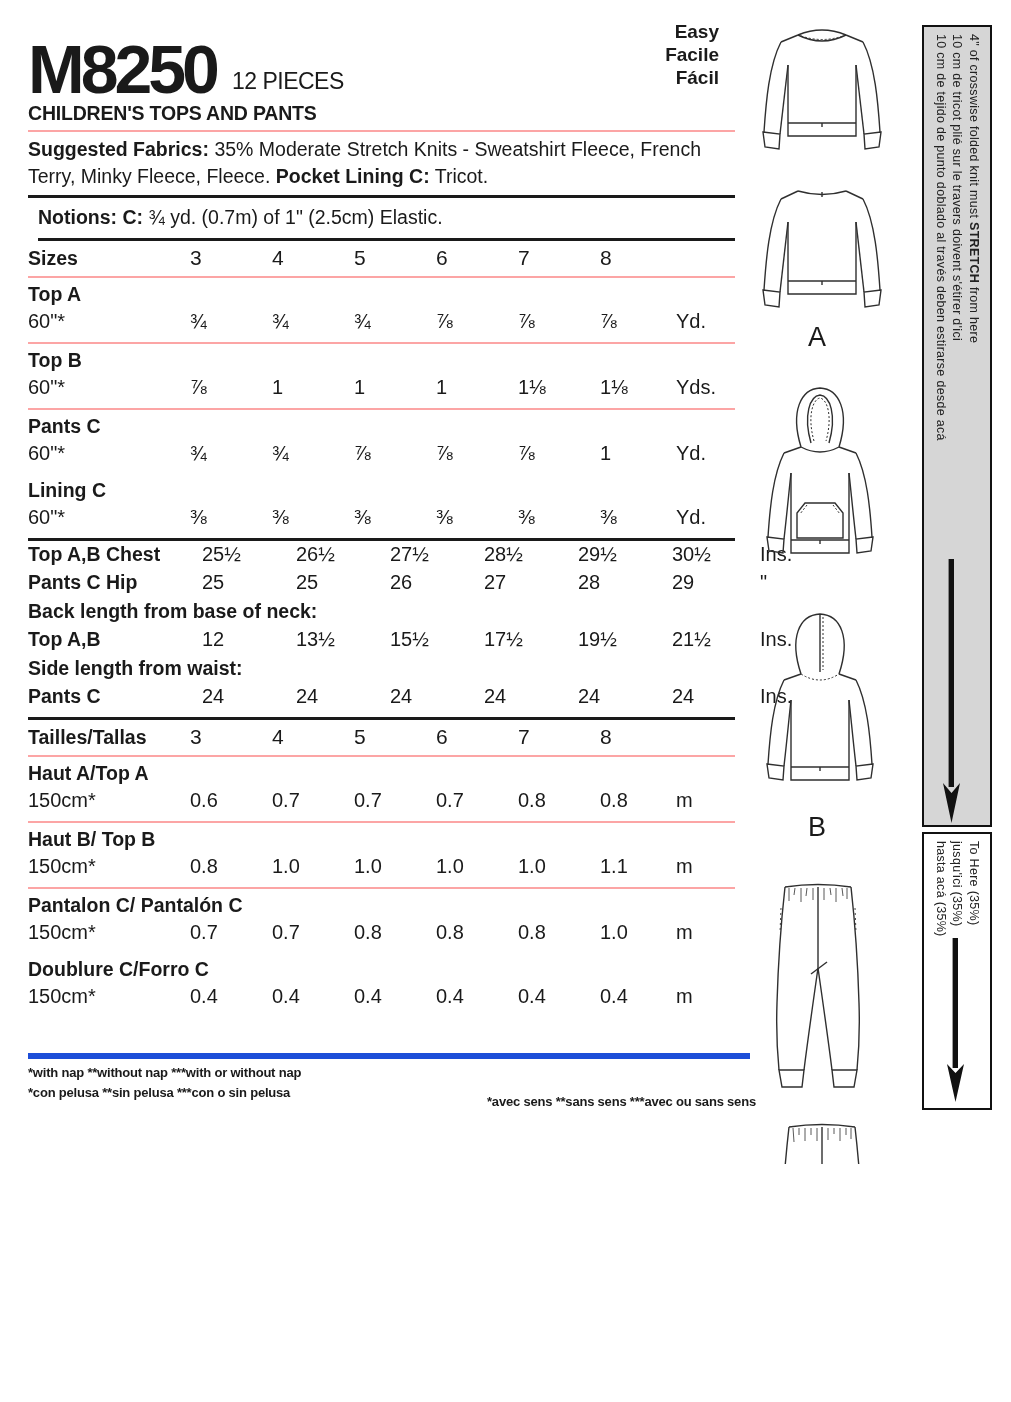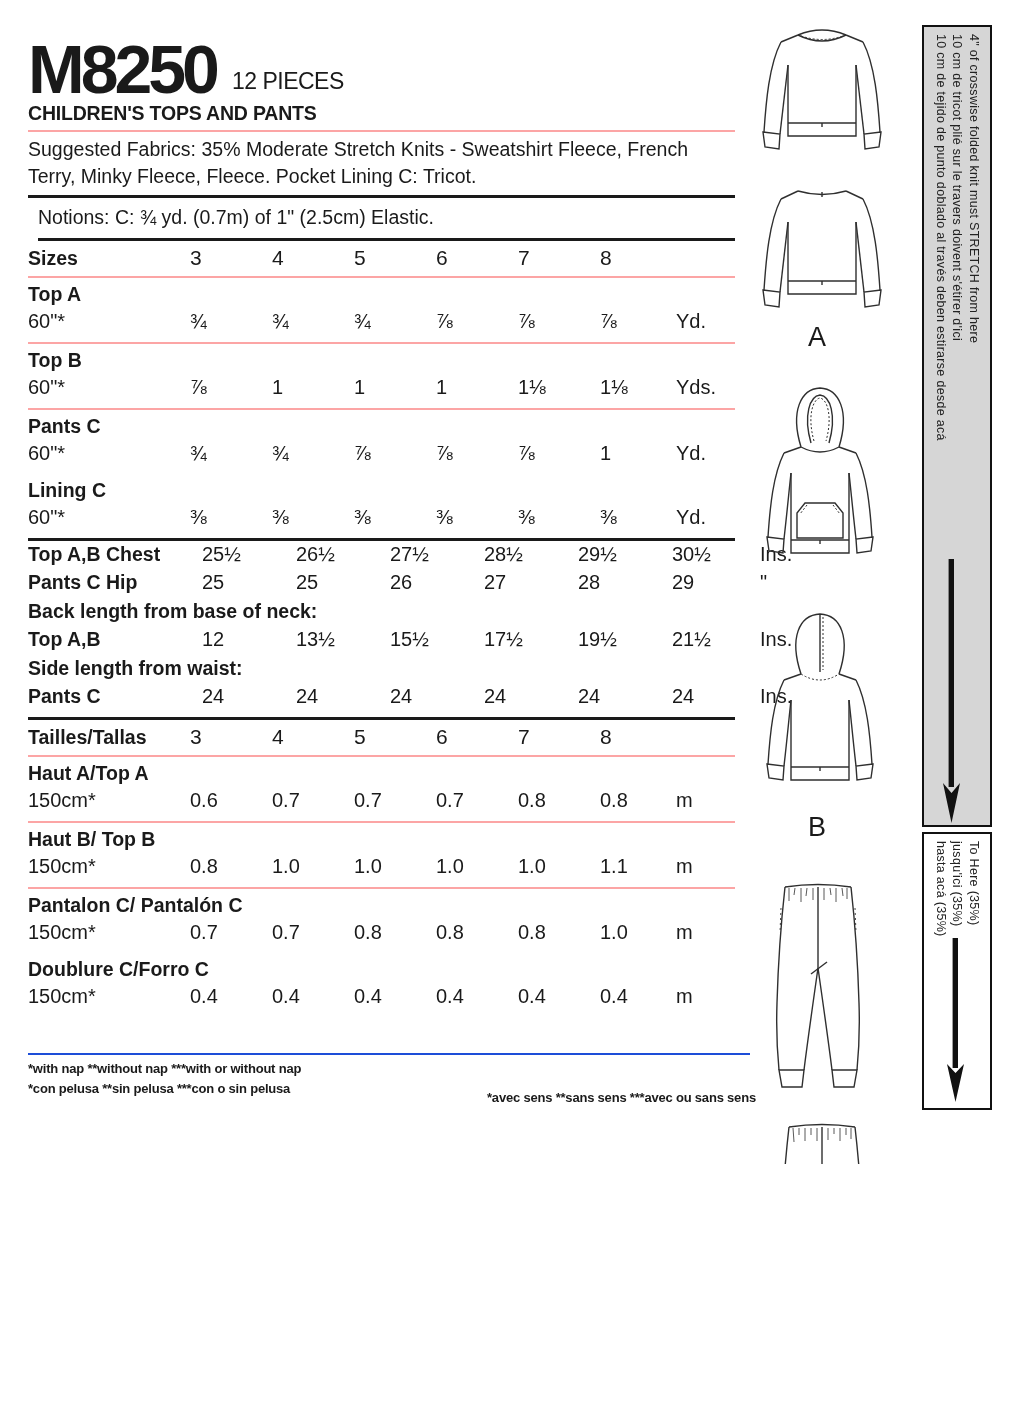--- a/index.html
+++ b/index.html
@@ -9,32 +9,32 @@
   .header{display:flex;justify-content:space-between;height:86px;}
   .header-left{display:flex;align-items:flex-end;}
   .pattern-number{font-size:68px;font-weight:bold;letter-spacing:-4px;line-height:.95;}
   .pieces{font-size:23px;letter-spacing:-.5px;margin:0 0 7px 16px;}
   .difficulty{font-size:19px;font-weight:bold;text-align:right;line-height:1.22;padding:4px 16px 0 0;}
   .title{font-size:19.5px;font-weight:bold;letter-spacing:-.2px;padding-bottom:5px;}
   .rule-b2{border-bottom:2px solid #fca5a5;}
   .rule-b3{border-bottom:3px solid #1a1a1a;}
   .para{font-size:19.5px;line-height:1.36;margin:0;padding:4px 0 6px;}
   .notions{padding:6px 0 7px;margin-left:10px;}
-  b{font-weight:normal;text-align:center;}
+  b{font-weight:bold;text-align:center;}
   .trow{display:grid;grid-template-columns:162px 82px 82px 82px 82px 82px 76px 1fr;align-items:baseline;}
   .sizes-row{padding:5px 0 6px;font-size:21px;}
   .rowlabel{font-size:19.5px;font-weight:bold;}
   .glabel{font-size:19.5px;font-weight:bold;padding:5px 0 1px;}
   .vals{font-size:20px;padding:3px 0 9px;}
   .sect-head{font-size:19.5px;font-weight:bold;padding:6px 0 3px;letter-spacing:-.2px;}
   .fgm-row{font-size:20px;padding:2px 0 3px;gap:12px;}
   .fgm-sub{font-size:19.5px;font-weight:bold;padding:3px 0 3px;}
   .pad-b{padding-bottom:9px;}
   .hauts{padding:7px 0 5px;}
-  .footnotes{position:absolute;left:28px;top:1053px;width:722px;border-top:2px solid #1d4ed8;
+  .footnotes{position:absolute;left:28px;top:1053px;width:722px;border-top:6px solid #1d4ed8;
              padding-top:4px;font-size:13px;font-weight:bold;letter-spacing:-.2px;line-height:1.55;white-space:nowrap;}
   .fn-right{position:absolute;left:459px;top:20px;margin-top:13px;}
   
   .gauge-box{position:absolute;left:922px;width:70px;border:2px solid #111;box-sizing:border-box;}
   .gauge-top{top:25px;height:802px;background:#d6d6d6;}
   .gauge-bottom{top:832px;height:278px;background:#fff;}
   .vwrap{position:absolute;top:7px;left:0;right:0;display:flex;justify-content:center;}
   .vtext{writing-mode:vertical-rl;font-size:12.5px;line-height:1.34;color:#222;letter-spacing:.3px;}
   .garrow{position:absolute;}
   
@@ -46,20 +46,25 @@
 <body>
 
 <div class="page">
 
   <div class="left-col">
 
     <div class="header">
       <div class="header-left">
         <span class="pattern-number">M8250</span>
         <span class="pieces">12 PIECES</span>
+      </div>
+      <div class="difficulty">
+        <div>Easy</div>
+        <div>Facile</div>
+        <div>Fácil</div>
       </div>
     </div>
 
     <div class="title rule-b2">CHILDREN'S TOPS AND PANTS</div>
 
     <p class="para rule-b3">
       <b>Suggested Fabrics:</b>
       <span>35% Moderate Stretch Knits - Sweatshirt Fleece, French Terry, Minky Fleece, Fleece.</span>
       <b>Pocket Lining C:</b>
       <span>Tricot.</span>

